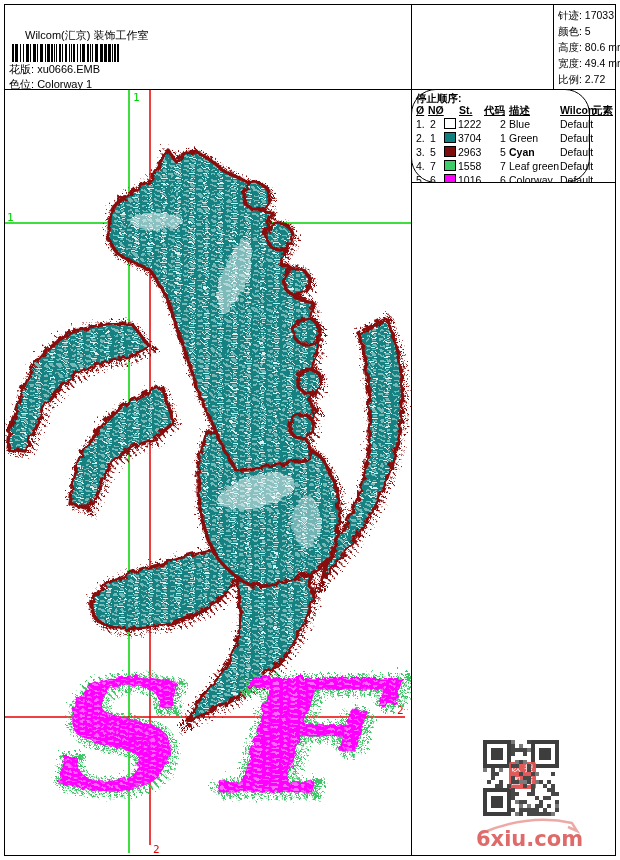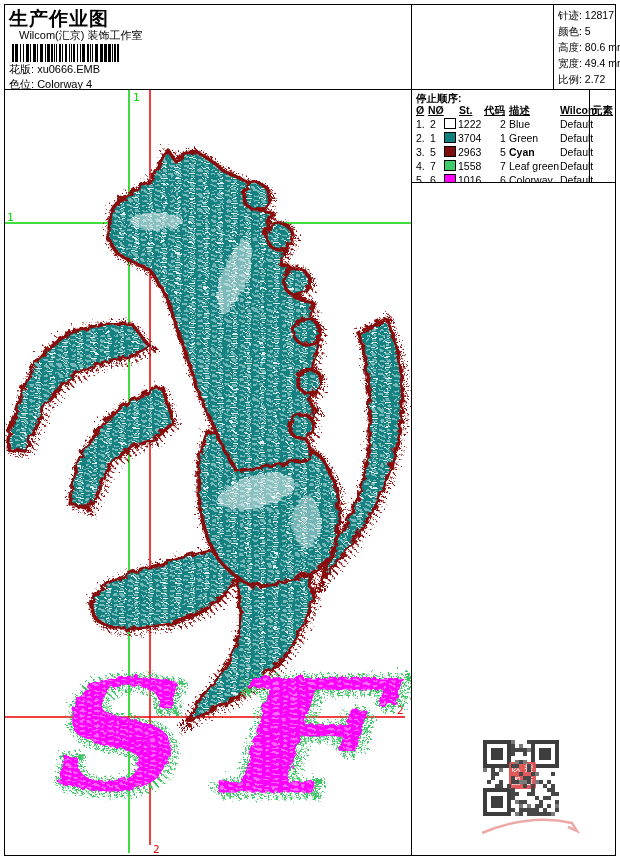--- a/index.html
+++ b/index.html
@@ -45,22 +45,21 @@
   #swoosh{position:absolute;left:470px;top:805px;}
 </style>
 </head>
 <body>
 
 <div class="page">
 
   <div class="box" style="left:4px;top:4px;width:612px;height:852px;"></div>
 
   <div class="box" style="left:4px;top:4px;width:408px;height:86px;">
-    <div class="txt title" style="left:4px;top:1px;">生产作业图</div>
-    <div class="txt sub" style="left:14px;top:23px;">Wilcom(汇京) 装饰工作室</div>
+    <div class="txt sub" style="left:20px;top:23px;">Wilcom(汇京) 装饰工作室</div>
     <div id="barcode">
         <i style="left: 0px; width: 2px;"></i>
         <i style="left: 3px; width: 3px;"></i>
         <i style="left: 8px; width: 1px;"></i>
         <i style="left: 11px; width: 1px;"></i>
         <i style="left: 14px; width: 3px;"></i>
         <i style="left: 18px; width: 1px;"></i>
         <i style="left: 21px; width: 3px;"></i>
         <i style="left: 25px; width: 1px;"></i>
         <i style="left: 28px; width: 3px;"></i>
@@ -88,37 +87,37 @@
         <i style="left: 100px; width: 1px;"></i>
         <i style="left: 102px; width: 2px;"></i>
         <i style="left: 105px; width: 2px;"></i>
       </div>
     <div class="txt lbl" style="left:4px;top:57px;">
       <span>花版:</span>
       <span>xu0666.EMB</span>
     </div>
     <div class="txt lbl" style="left:4px;top:72px;">
       <span>色位:</span>
-      <span>Colorway 4</span>
+      <span>Colorway 1</span>
     </div>
   </div>
 
   <div class="box" style="left:411px;top:4px;width:143px;height:86px;"></div>
 
   <div class="box" style="left:553px;top:4px;width:63px;height:86px;">
-    <div class="stats-line" style="top:4px;"><span>针迹:</span> <span>12817</span></div>
+    <div class="stats-line" style="top:4px;"><span>针迹:</span> <span>17033</span></div>
     <div class="stats-line" style="top:20px;"><span>颜色:</span> <span>5</span></div>
     <div class="stats-line" style="top:36px;"><span>高度:</span> <span>80.6 mm</span></div>
     <div class="stats-line" style="top:52px;"><span>宽度:</span> <span>49.4 mm</span></div>
     <div class="stats-line" style="top:68px;"><span>比例:</span> <span>2.72</span></div>
   </div>
 
   <div class="box" style="left:4px;top:89px;width:408px;height:767px;"></div>
 
-  <div class="box" style="left:411px;top:89px;width:179px;height:94px;">
+  <div class="box" style="left:411px;top:89px;width:179px;height:94px;border-radius:25px;">
     <div class="txt" style="left:4px;top:2px;font-size:10.5px;font-weight:bold;">停止顺序:</div>
     <div class="seq-head">
       <span style="left:4px;top:14px;">Ø</span>
       <span style="left:16px;top:14px;">NØ</span>
       <span style="left:47px;top:14px;">St.</span>
       <span style="left:72px;top:14px;">代码</span>
       <span style="left:97px;top:14px;">描述</span>
       <span style="left:148px;top:14px;">Wilcom</span>
       <span style="left:180px;top:14px;">元素</span>
     </div>
@@ -363,14 +362,15 @@
       <i style="left: 52px; top: 72px; background: rgb(71, 71, 71);"></i>
       <i style="left: 56px; top: 72px; background: rgb(71, 71, 71);"></i>
       <i style="left: 60px; top: 72px; background: rgb(71, 71, 71);"></i>
       <i style="left: 64px; top: 72px; background: rgb(71, 71, 71);"></i>
       <i style="left: 68px; top: 72px; background: rgb(122, 122, 122);"></i>
     </div>
 
   <svg id="swoosh" width="115" height="32" viewBox="0 0 115 32">
     <path d="M12,28 Q60,8 102,18 L107,26 L98,22" fill="none" stroke="#eda9a5" stroke-width="2.5"></path>
   </svg>
+  <div id="wm">6xiu.com</div>
 
 </div>
 
 </body></html>

